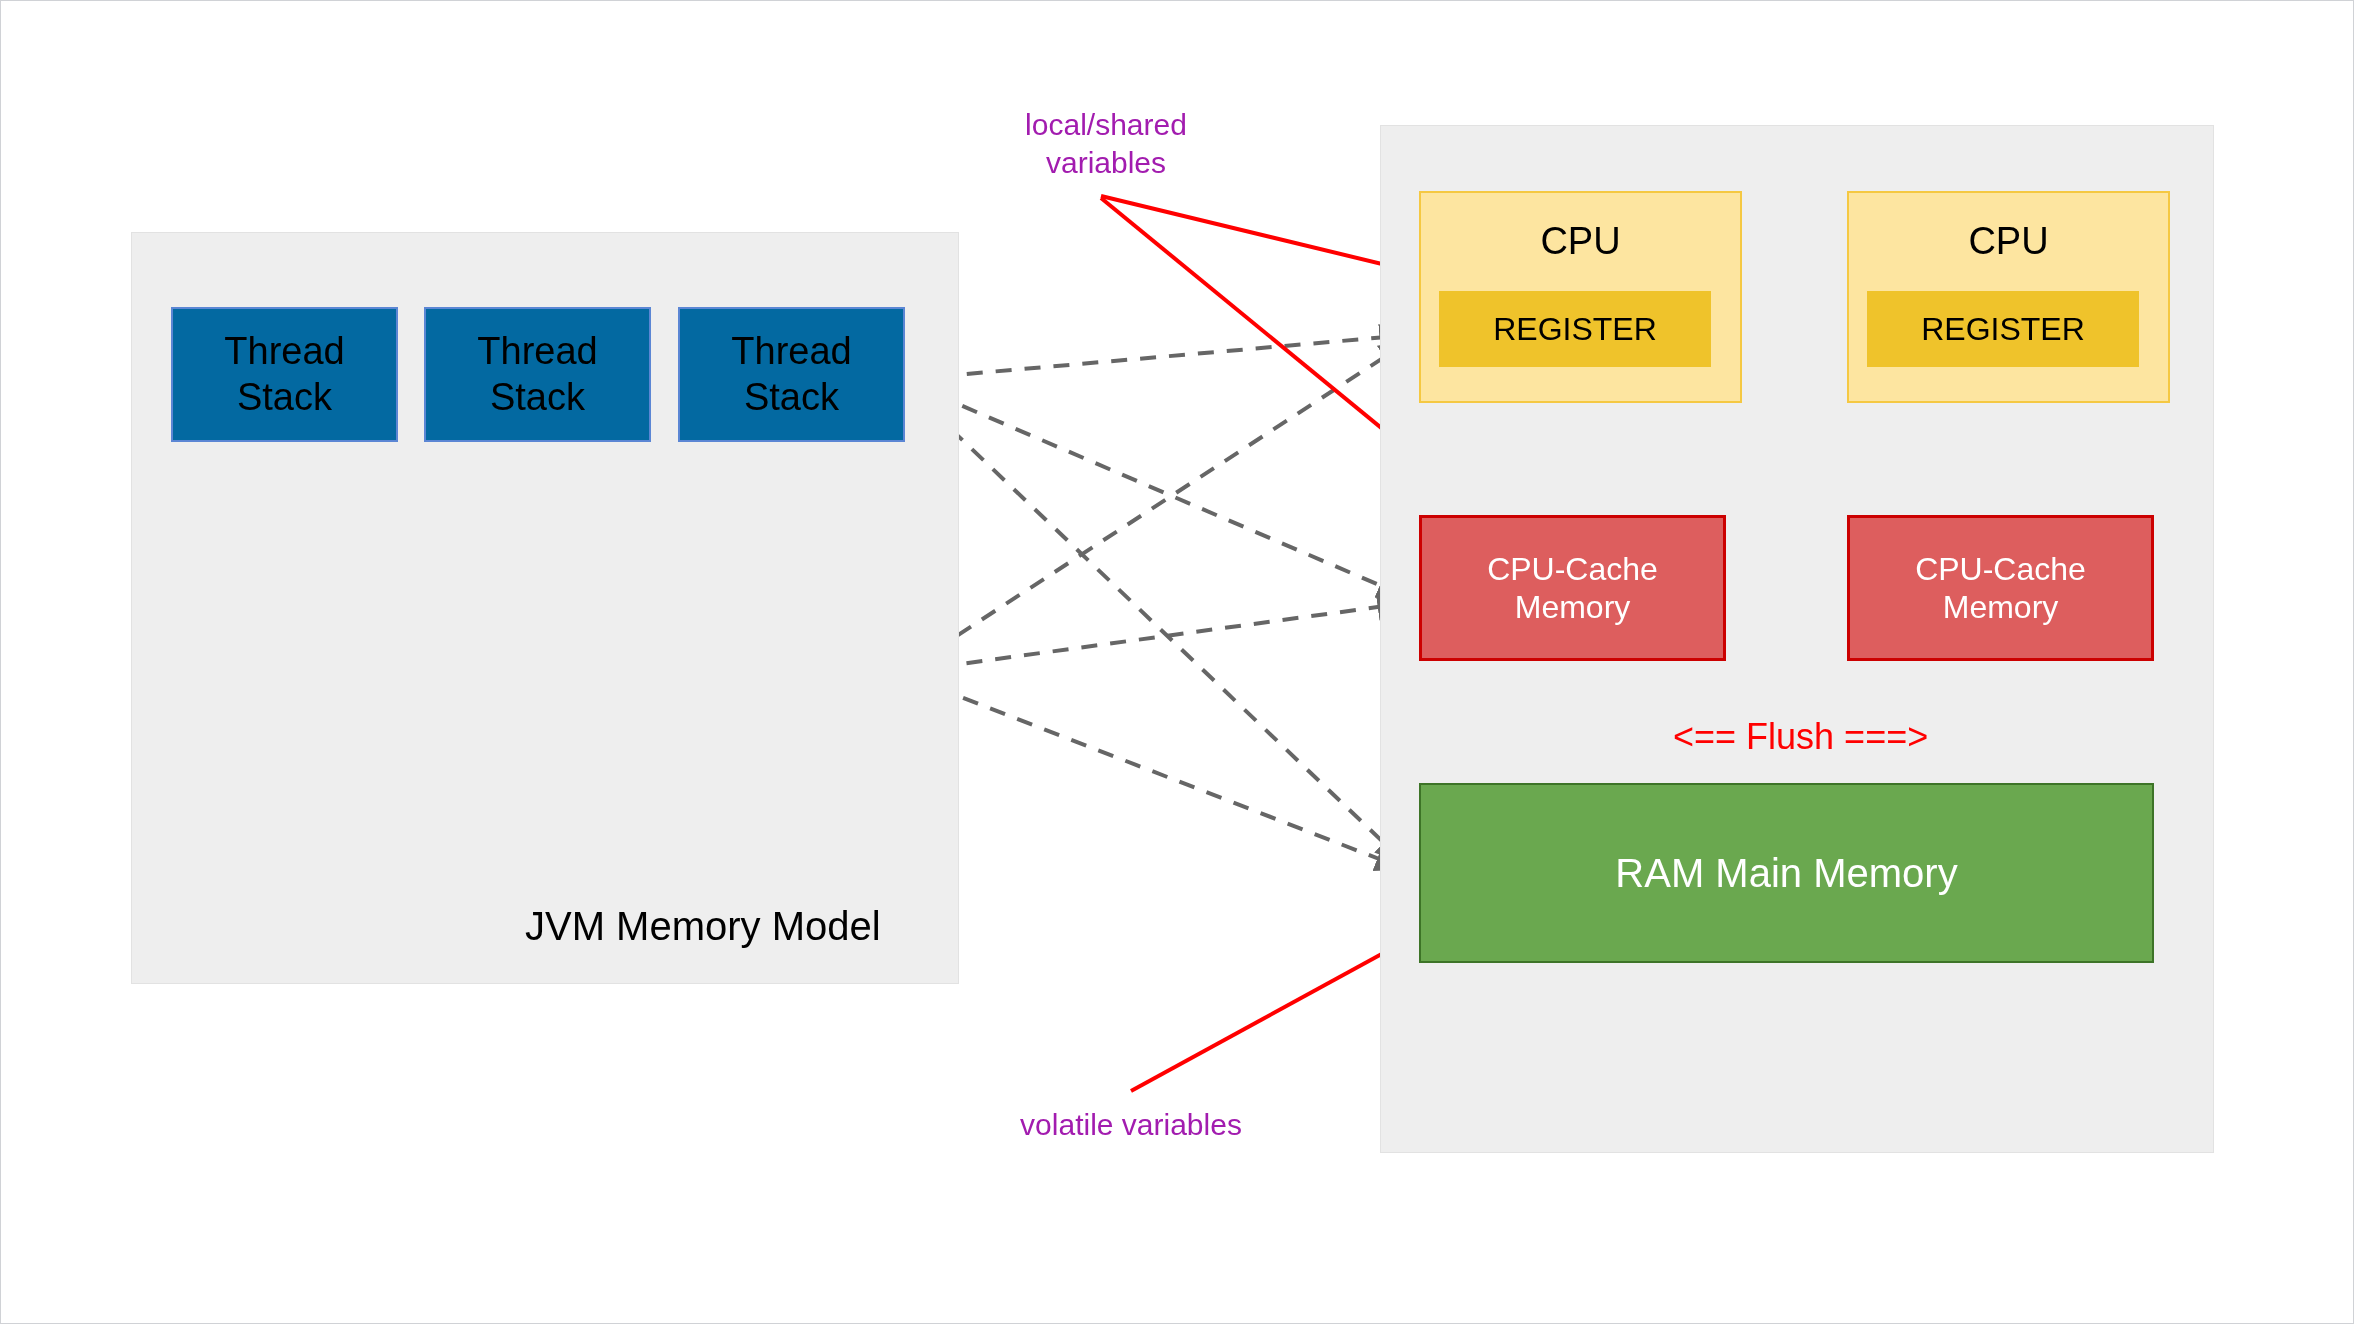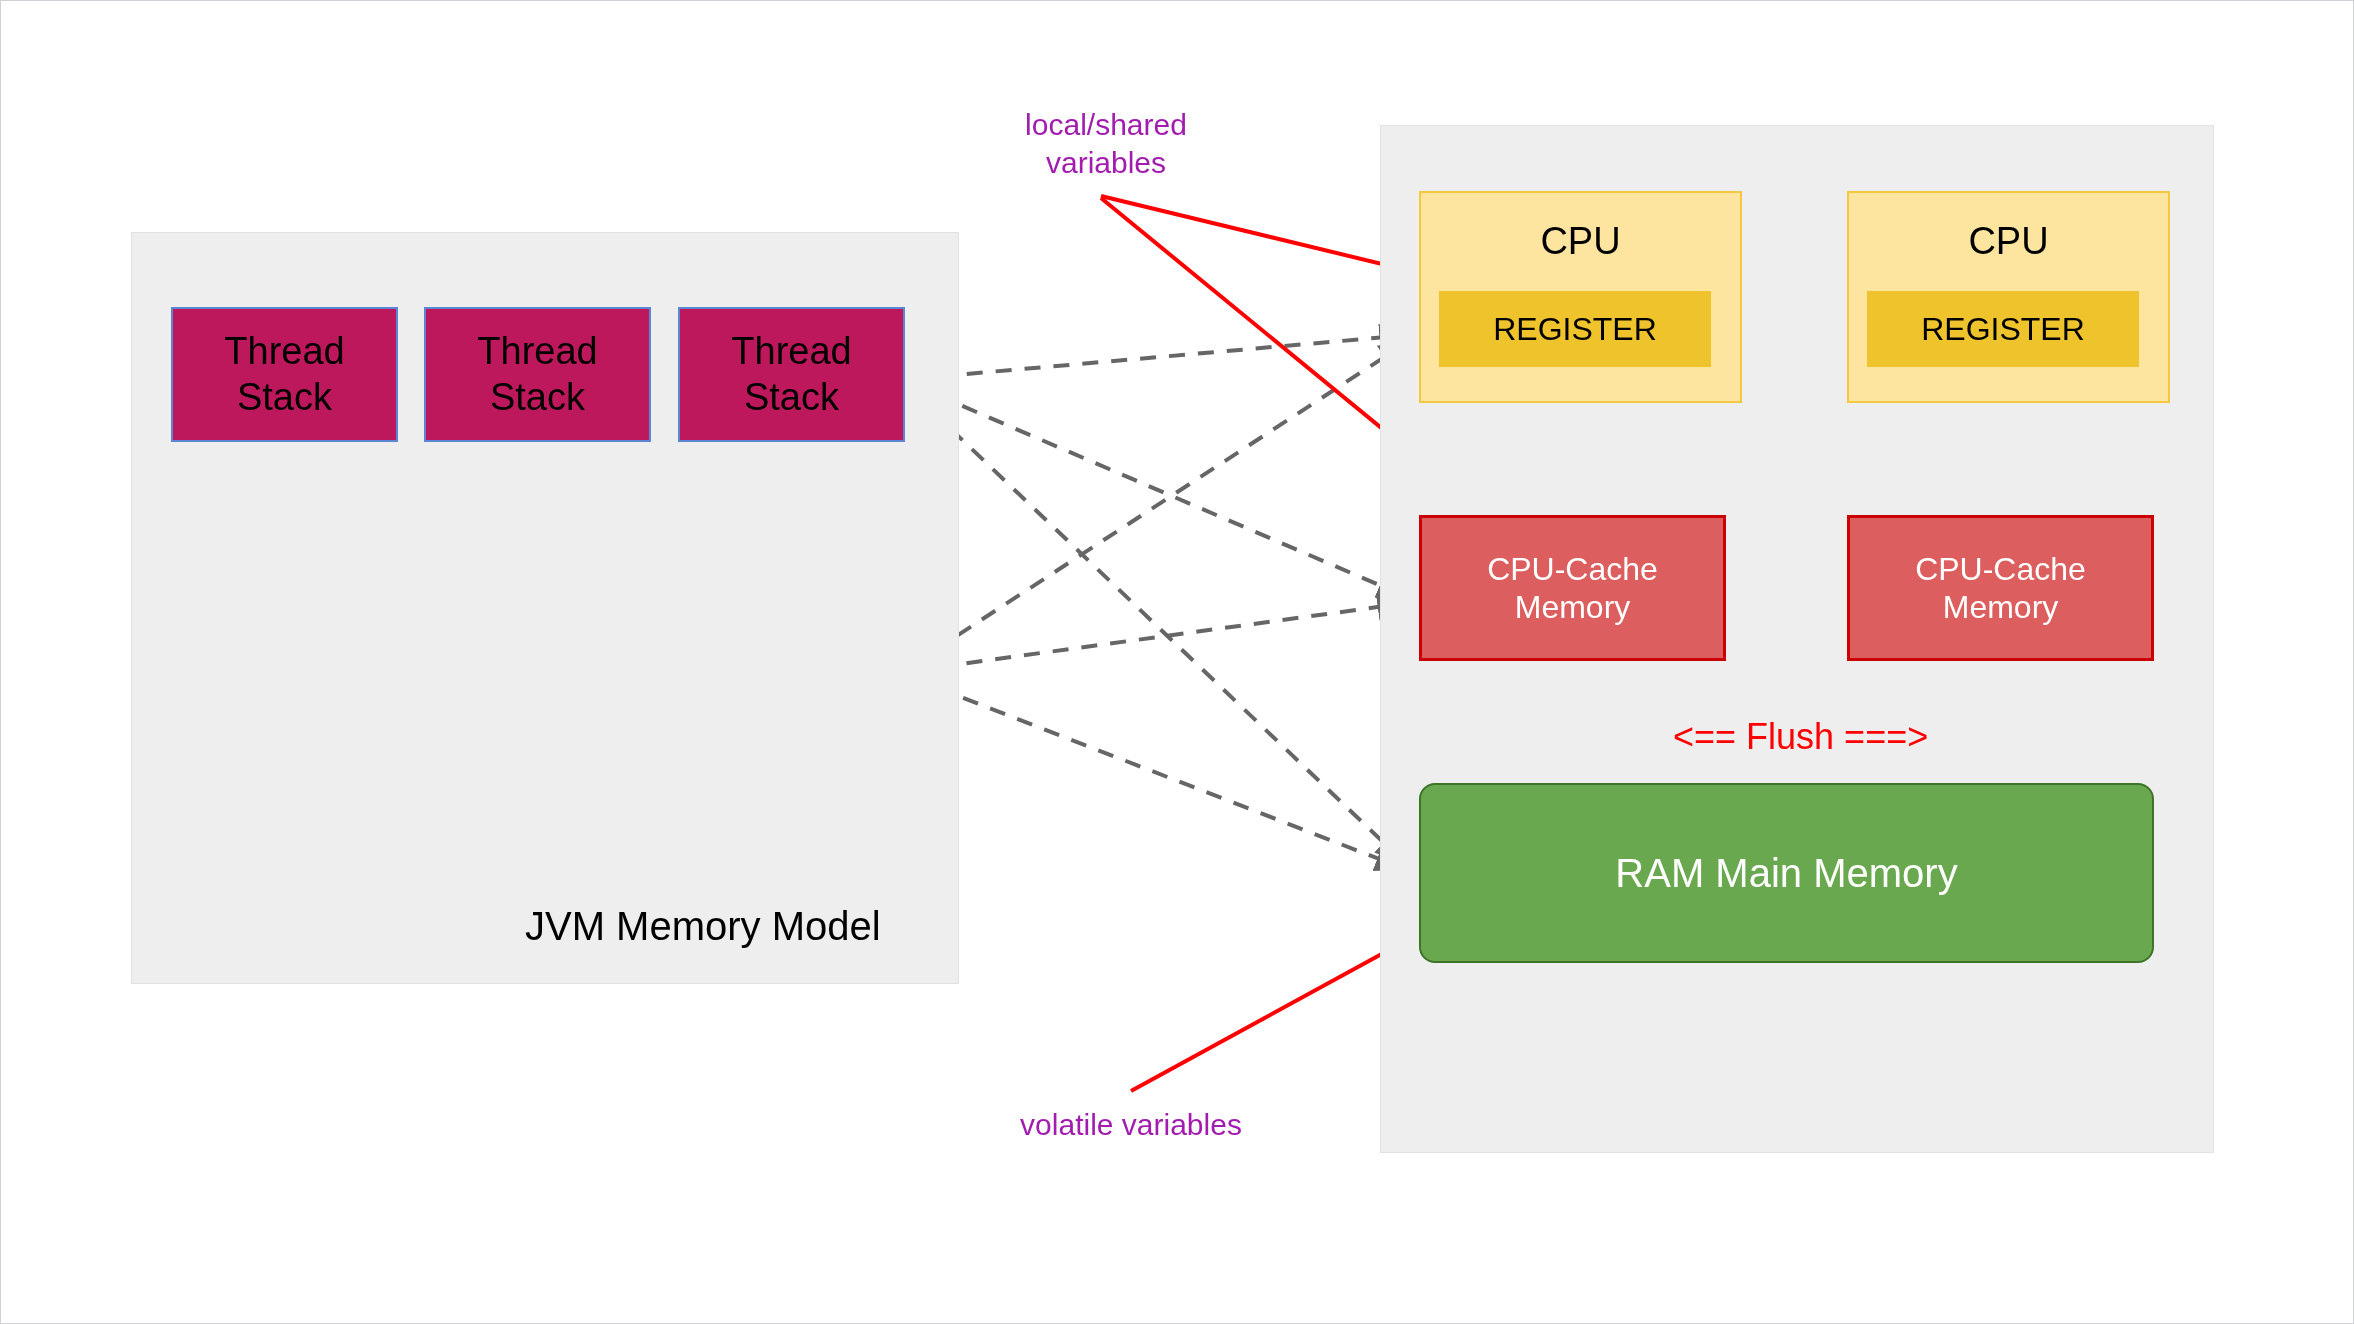--- a/index.html
+++ b/index.html
@@ -39,21 +39,21 @@
   .node {
     position: absolute;
     box-sizing: border-box;
     display: flex;
     align-items: center;
     justify-content: center;
     text-align: center;
     line-height: 1.2;
   }
   .thread-stack {
-    background: #be185d;
+    background: #0369a1;
     border: 2px solid #5b86d4;
     color: #000000;
     font-size: 38px;
   }
   .heap {
     background: #e49239;
     border: 2px solid #c07c26;
     color: #ffffff;
     font-size: 40px;
   }
@@ -195,21 +195,21 @@
   <div class="node register" style="left:1866px; top:290px; width:272px; height:76px;">
     <span>REGISTER</span>
   </div>
   <div class="node cache" style="left:1846px; top:514px; width:307px; height:146px;">
     <span style="white-space:pre-line;">CPU-Cache
 Memory</span>
   </div>
 
   <div class="flush-label" style="left:1672px; top:715px;">&lt;== Flush ===&gt;</div>
 
-  <div class="node ram" style="left:1418px; top:782px; width:735px; height:180px;border-radius:16px;">
+  <div class="node ram" style="left:1418px; top:782px; width:735px; height:180px;">
     <span>RAM Main Memory</span>
   </div>
 
 
   <div class="annotation" style="left:1005px; top:105px; width:200px;">local/shared
 variables</div>
 
   <div class="annotation" style="left:1000px; top:1105px; width:260px;">volatile variables</div>
 
 </div>

